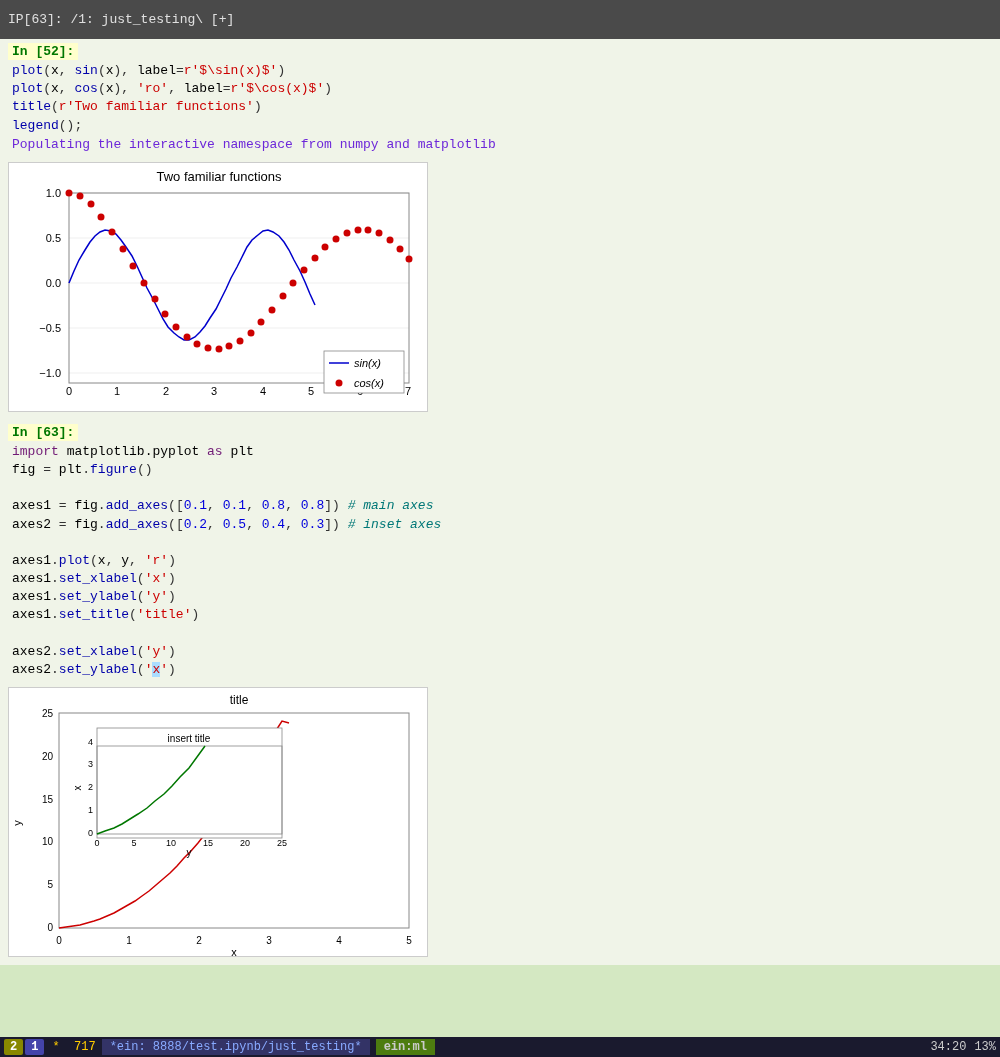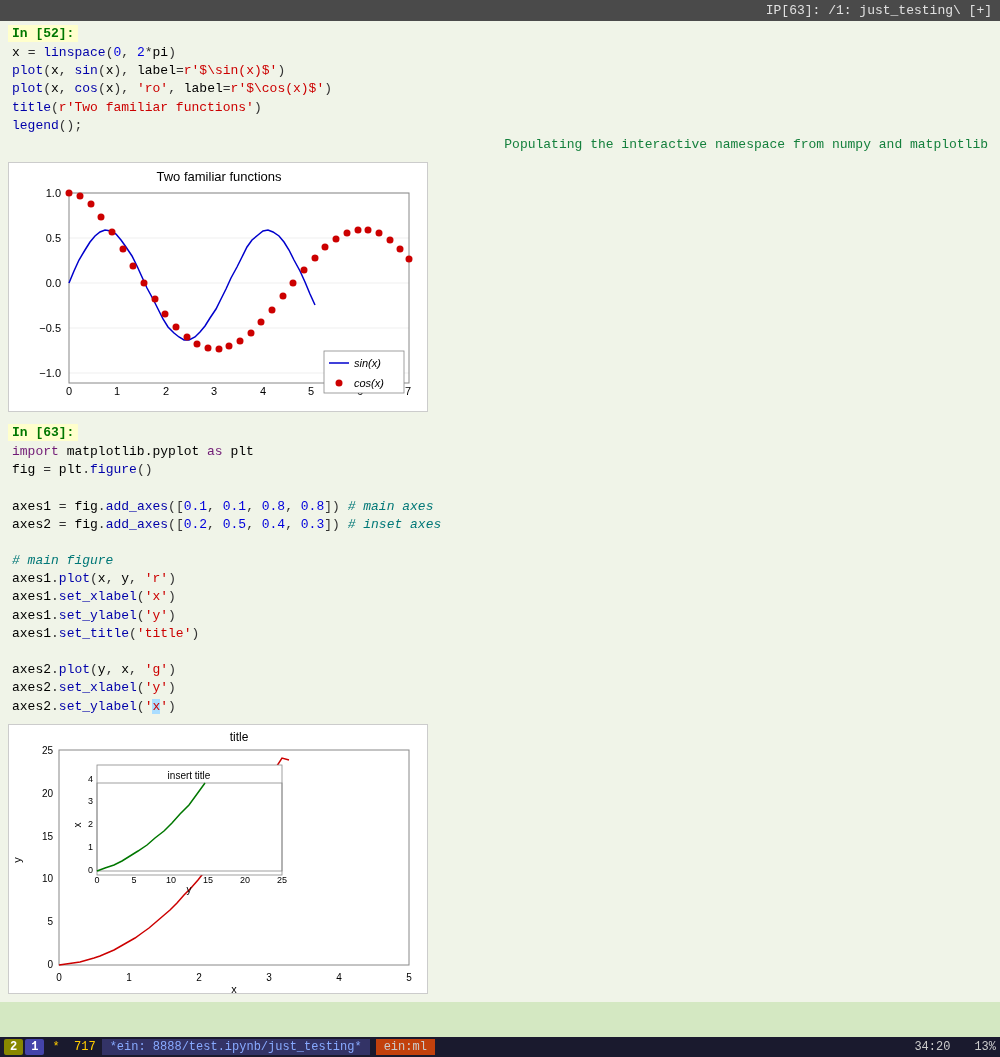--- a/index.html
+++ b/index.html
@@ -9,23 +9,22 @@
       font-size: 13px;
       width: 1000px;
       min-height: 1057px;
       overflow-x: hidden;
     }
 
     
     #title-bar {
       background-color: #4a4a4a;
       color: #e0e0e0;
-      padding: 3px 8px;
+      padding: 12px 8px;
       font-size: 13px;
-      text-align: right;
     }
 
     
     #notebook {
       background-color: #f0f4e8;
       width: 100%;
     }
 
     
     .cell {
@@ -41,23 +40,22 @@
       margin-bottom: 2px;
     }
 
     .cell-code {
       color: #000000;
       line-height: 1.4;
       padding-left: 4px;
     }
 
     .cell-output {
-      color: #15803d;
+      color: #6d28d9;
       padding: 2px 4px;
-      text-align: right;
     }
 
     
     .kw { color: #701a75; font-weight: normal; } 
     .fn { color: #0000aa; } 
     .str { color: #cc0000; } 
     .num { color: #0000dd; } 
     .comment { color: #007777; font-style: italic; } 
     .var { color: #000000; } 
     .op { color: #333333; } 
@@ -98,49 +96,49 @@
       border-radius: 2px;
     }
 
     .status-filename {
       background-color: #333366;
       color: #88aaff;
       padding: 1px 8px;
     }
 
     .status-mode {
-      background-color: #c2410c;
+      background-color: #4d7c0f;
       color: #cccccc;
       padding: 1px 8px;
+      font-weight: bold;
     }
 
     .status-right {
       margin-left: auto;
       display: flex;
-      gap: 24px;
+      gap: 8px;
       color: #cccccc;
     }
 
     svg text {
       font-family: 'Arial', sans-serif;
     }
   </style>
 </head>
 <body>
 
 <div id="title-bar">
   <span>IP[63]: /1: just_testing\ [+]</span>
 </div>
 
 <div id="notebook">
 
   <div class="cell">
     <div class="cell-input-label">In [52]:</div>
     <div class="cell-code">
-      <div><span class="var">x</span> <span class="op">=</span> <span class="fn">linspace</span><span class="op">(</span><span class="num">0</span><span class="op">,</span> <span class="num">2</span><span class="op">*</span><span class="var">pi</span><span class="op">)</span></div>
       <div><span class="fn">plot</span><span class="op">(</span><span class="var">x</span><span class="op">,</span> <span class="fn">sin</span><span class="op">(</span><span class="var">x</span><span class="op">),</span> <span class="var">label</span><span class="op">=</span><span class="str">r'$\sin(x)$'</span><span class="op">)</span></div>
       <div><span class="fn">plot</span><span class="op">(</span><span class="var">x</span><span class="op">,</span> <span class="fn">cos</span><span class="op">(</span><span class="var">x</span><span class="op">),</span> <span class="str">'ro'</span><span class="op">,</span> <span class="var">label</span><span class="op">=</span><span class="str">r'$\cos(x)$'</span><span class="op">)</span></div>
       <div><span class="fn">title</span><span class="op">(</span><span class="str">r'Two familiar functions'</span><span class="op">)</span></div>
       <div><span class="fn">legend</span><span class="op">();</span></div>
     </div>
     <div class="cell-output">
       <span>Populating the interactive namespace from numpy and matplotlib</span>
     </div>
   </div>
 
@@ -224,27 +222,25 @@
 
   <div class="cell">
     <div class="cell-input-label">In [63]:</div>
     <div class="cell-code">
       <div><span class="kw">import</span> <span class="var">matplotlib.pyplot</span> <span class="kw">as</span> <span class="var">plt</span></div>
       <div><span class="var">fig</span> <span class="op">=</span> <span class="var">plt</span><span class="op">.</span><span class="fn">figure</span><span class="op">()</span></div>
       <div>&nbsp;</div>
       <div><span class="var">axes1</span> <span class="op">=</span> <span class="var">fig</span><span class="op">.</span><span class="fn">add_axes</span><span class="op">([</span><span class="num">0.1</span><span class="op">,</span> <span class="num">0.1</span><span class="op">,</span> <span class="num">0.8</span><span class="op">,</span> <span class="num">0.8</span><span class="op">])</span> <span class="comment"># main axes</span></div>
       <div><span class="var">axes2</span> <span class="op">=</span> <span class="var">fig</span><span class="op">.</span><span class="fn">add_axes</span><span class="op">([</span><span class="num">0.2</span><span class="op">,</span> <span class="num">0.5</span><span class="op">,</span> <span class="num">0.4</span><span class="op">,</span> <span class="num">0.3</span><span class="op">])</span> <span class="comment"># inset axes</span></div>
       <div>&nbsp;</div>
-      <div><span class="comment"># main figure</span></div>
       <div><span class="var">axes1</span><span class="op">.</span><span class="fn">plot</span><span class="op">(</span><span class="var">x</span><span class="op">,</span> <span class="var">y</span><span class="op">,</span> <span class="str">'r'</span><span class="op">)</span></div>
       <div><span class="var">axes1</span><span class="op">.</span><span class="fn">set_xlabel</span><span class="op">(</span><span class="str">'x'</span><span class="op">)</span></div>
       <div><span class="var">axes1</span><span class="op">.</span><span class="fn">set_ylabel</span><span class="op">(</span><span class="str">'y'</span><span class="op">)</span></div>
       <div><span class="var">axes1</span><span class="op">.</span><span class="fn">set_title</span><span class="op">(</span><span class="str">'title'</span><span class="op">)</span></div>
       <div>&nbsp;</div>
-      <div><span class="var">axes2</span><span class="op">.</span><span class="fn">plot</span><span class="op">(</span><span class="var">y</span><span class="op">,</span> <span class="var">x</span><span class="op">,</span> <span class="str">'g'</span><span class="op">)</span></div>
       <div><span class="var">axes2</span><span class="op">.</span><span class="fn">set_xlabel</span><span class="op">(</span><span class="str">'y'</span><span class="op">)</span></div>
       <div><span class="var">axes2</span><span class="op">.</span><span class="fn">set_ylabel</span><span class="op">(</span><span class="str">'<span class="highlighted">x</span>'</span><span class="op">)</span></div>
     </div>
   </div>
 
   <div style="padding: 4px 8px;">
     <svg width="420" height="270" style="background:#ffffff; border:1px solid #cccccc;">
 
       <text x="230" y="16" text-anchor="middle" font-size="12" font-family="Arial">title</text>
 

